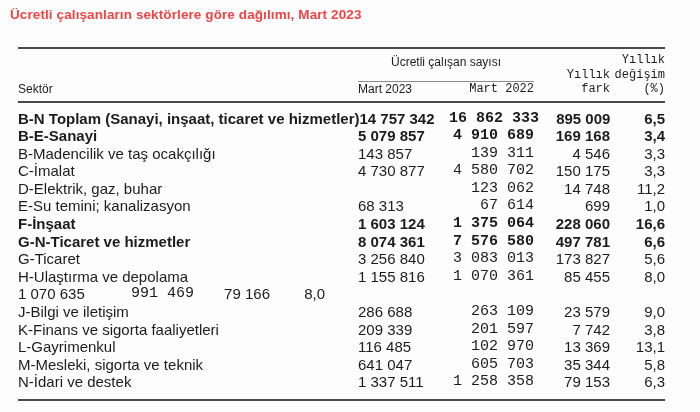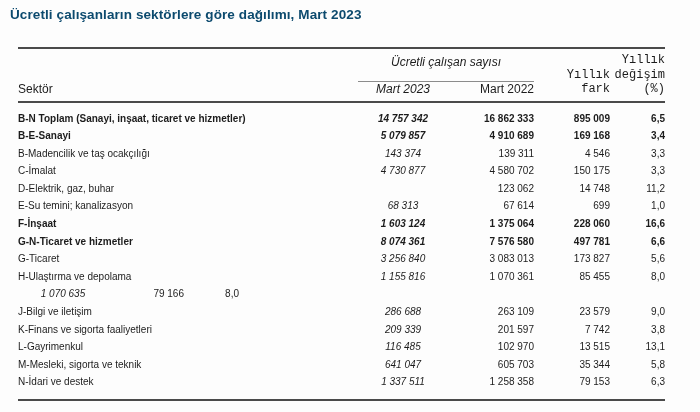--- a/index.html
+++ b/index.html
@@ -11,57 +11,56 @@
     font-family: "Liberation Sans", sans-serif;
     color: #1c1c1c;
     overflow: hidden;
   }
   .title {
     position: absolute;
     left: 10px;
     top: 7px;
     font-size: 13.5px;
     font-weight: bold;
-    color: #0c4a6e;
+    color: #ef4444;
     letter-spacing: 0.1px;
   }
   .table {
     position: absolute;
     left: 18px;
     top: 47px;
     width: 647px;
     border-top: 2px solid #4a4a4a;
     border-bottom: 2px solid #4a4a4a;
   }
   .thead {
     display: flex;
     align-items: flex-end;
     border-bottom: 2px solid #4a4a4a;
     padding: 4px 0 4px 0;
     font-size: 12px;
     color: #1c1c1c;
   }
   .cell { box-sizing: border-box; }
   .cell.sector { flex: 1; text-align: left; }
-  .c1 { width: 90px; text-align: center; font-style: italic; }
-  .c2 { width: 86px; text-align: right; }
+  .c1 { width: 90px; text-align: left; }
+  .c2 { width: 86px; text-align: right; font-family: Liberation Mono, monospace; }
   .c3 { width: 76px; text-align: right; }
   .c4 { width: 55px; text-align: right; }
   .span-col { width: 176px; }
   .span-title {
     text-align: center;
     padding-bottom: 12px;
     border-bottom: 1px solid #8c8c8c;
     white-space: nowrap;
-    font-style: italic;
   }
   .span-cols { display: flex; }
   .h { line-height: 14.5px; }
   .multiline { white-space: pre-line; font-family: Liberation Mono, monospace; }
-  .tbody { padding: 7px 0 8px 0; font-size: 10px; }
+  .tbody { padding: 7px 0 8px 0; font-size: 15px; }
   .row { display: flex; height: 17.6px; line-height: 17.6px; white-space: nowrap; }
   .row.bold { font-weight: bold; }
 </style>
 </head>
 <body>
 
 <div class="page">
   <div class="title">Ücretli çalışanların sektörlere göre dağılımı, Mart 2023</div>
 
   <div class="table">
@@ -92,21 +91,21 @@
   <div class="row bold">
     <div class="cell sector">B-E-Sanayi</div>
     <div class="cell c1">5 079 857</div>
     <div class="cell c2">4 910 689</div>
     <div class="cell c3">169 168</div>
     <div class="cell c4">3,4</div>
   </div>
 
   <div class="row">
     <div class="cell sector">B-Madencilik ve taş ocakçılığı</div>
-    <div class="cell c1">143 374</div>
+    <div class="cell c1">143 857</div>
     <div class="cell c2">139 311</div>
     <div class="cell c3">4 546</div>
     <div class="cell c4">3,3</div>
   </div>
 
   <div class="row">
     <div class="cell sector">C-İmalat</div>
     <div class="cell c1">4 730 877</div>
     <div class="cell c2">4 580 702</div>
     <div class="cell c3">150 175</div>
@@ -155,20 +154,21 @@
   <div class="row">
     <div class="cell sector">H-Ulaştırma ve depolama</div>
     <div class="cell c1">1 155 816</div>
     <div class="cell c2">1 070 361</div>
     <div class="cell c3">85 455</div>
     <div class="cell c4">8,0</div>
   </div>
 
   <div class="row">
     <div class="cell c1">1 070 635</div>
+    <div class="cell c2">991 469</div>
     <div class="cell c3">79 166</div>
     <div class="cell c4">8,0</div>
   </div>
 
   <div class="row">
     <div class="cell sector">J-Bilgi ve iletişim</div>
     <div class="cell c1">286 688</div>
     <div class="cell c2">263 109</div>
     <div class="cell c3">23 579</div>
     <div class="cell c4">9,0</div>
@@ -179,21 +179,21 @@
     <div class="cell c1">209 339</div>
     <div class="cell c2">201 597</div>
     <div class="cell c3">7 742</div>
     <div class="cell c4">3,8</div>
   </div>
 
   <div class="row">
     <div class="cell sector">L-Gayrimenkul</div>
     <div class="cell c1">116 485</div>
     <div class="cell c2">102 970</div>
-    <div class="cell c3">13 515</div>
+    <div class="cell c3">13 369</div>
     <div class="cell c4">13,1</div>
   </div>
 
   <div class="row">
     <div class="cell sector">M-Mesleki, sigorta ve teknik</div>
     <div class="cell c1">641 047</div>
     <div class="cell c2">605 703</div>
     <div class="cell c3">35 344</div>
     <div class="cell c4">5,8</div>
   </div>

